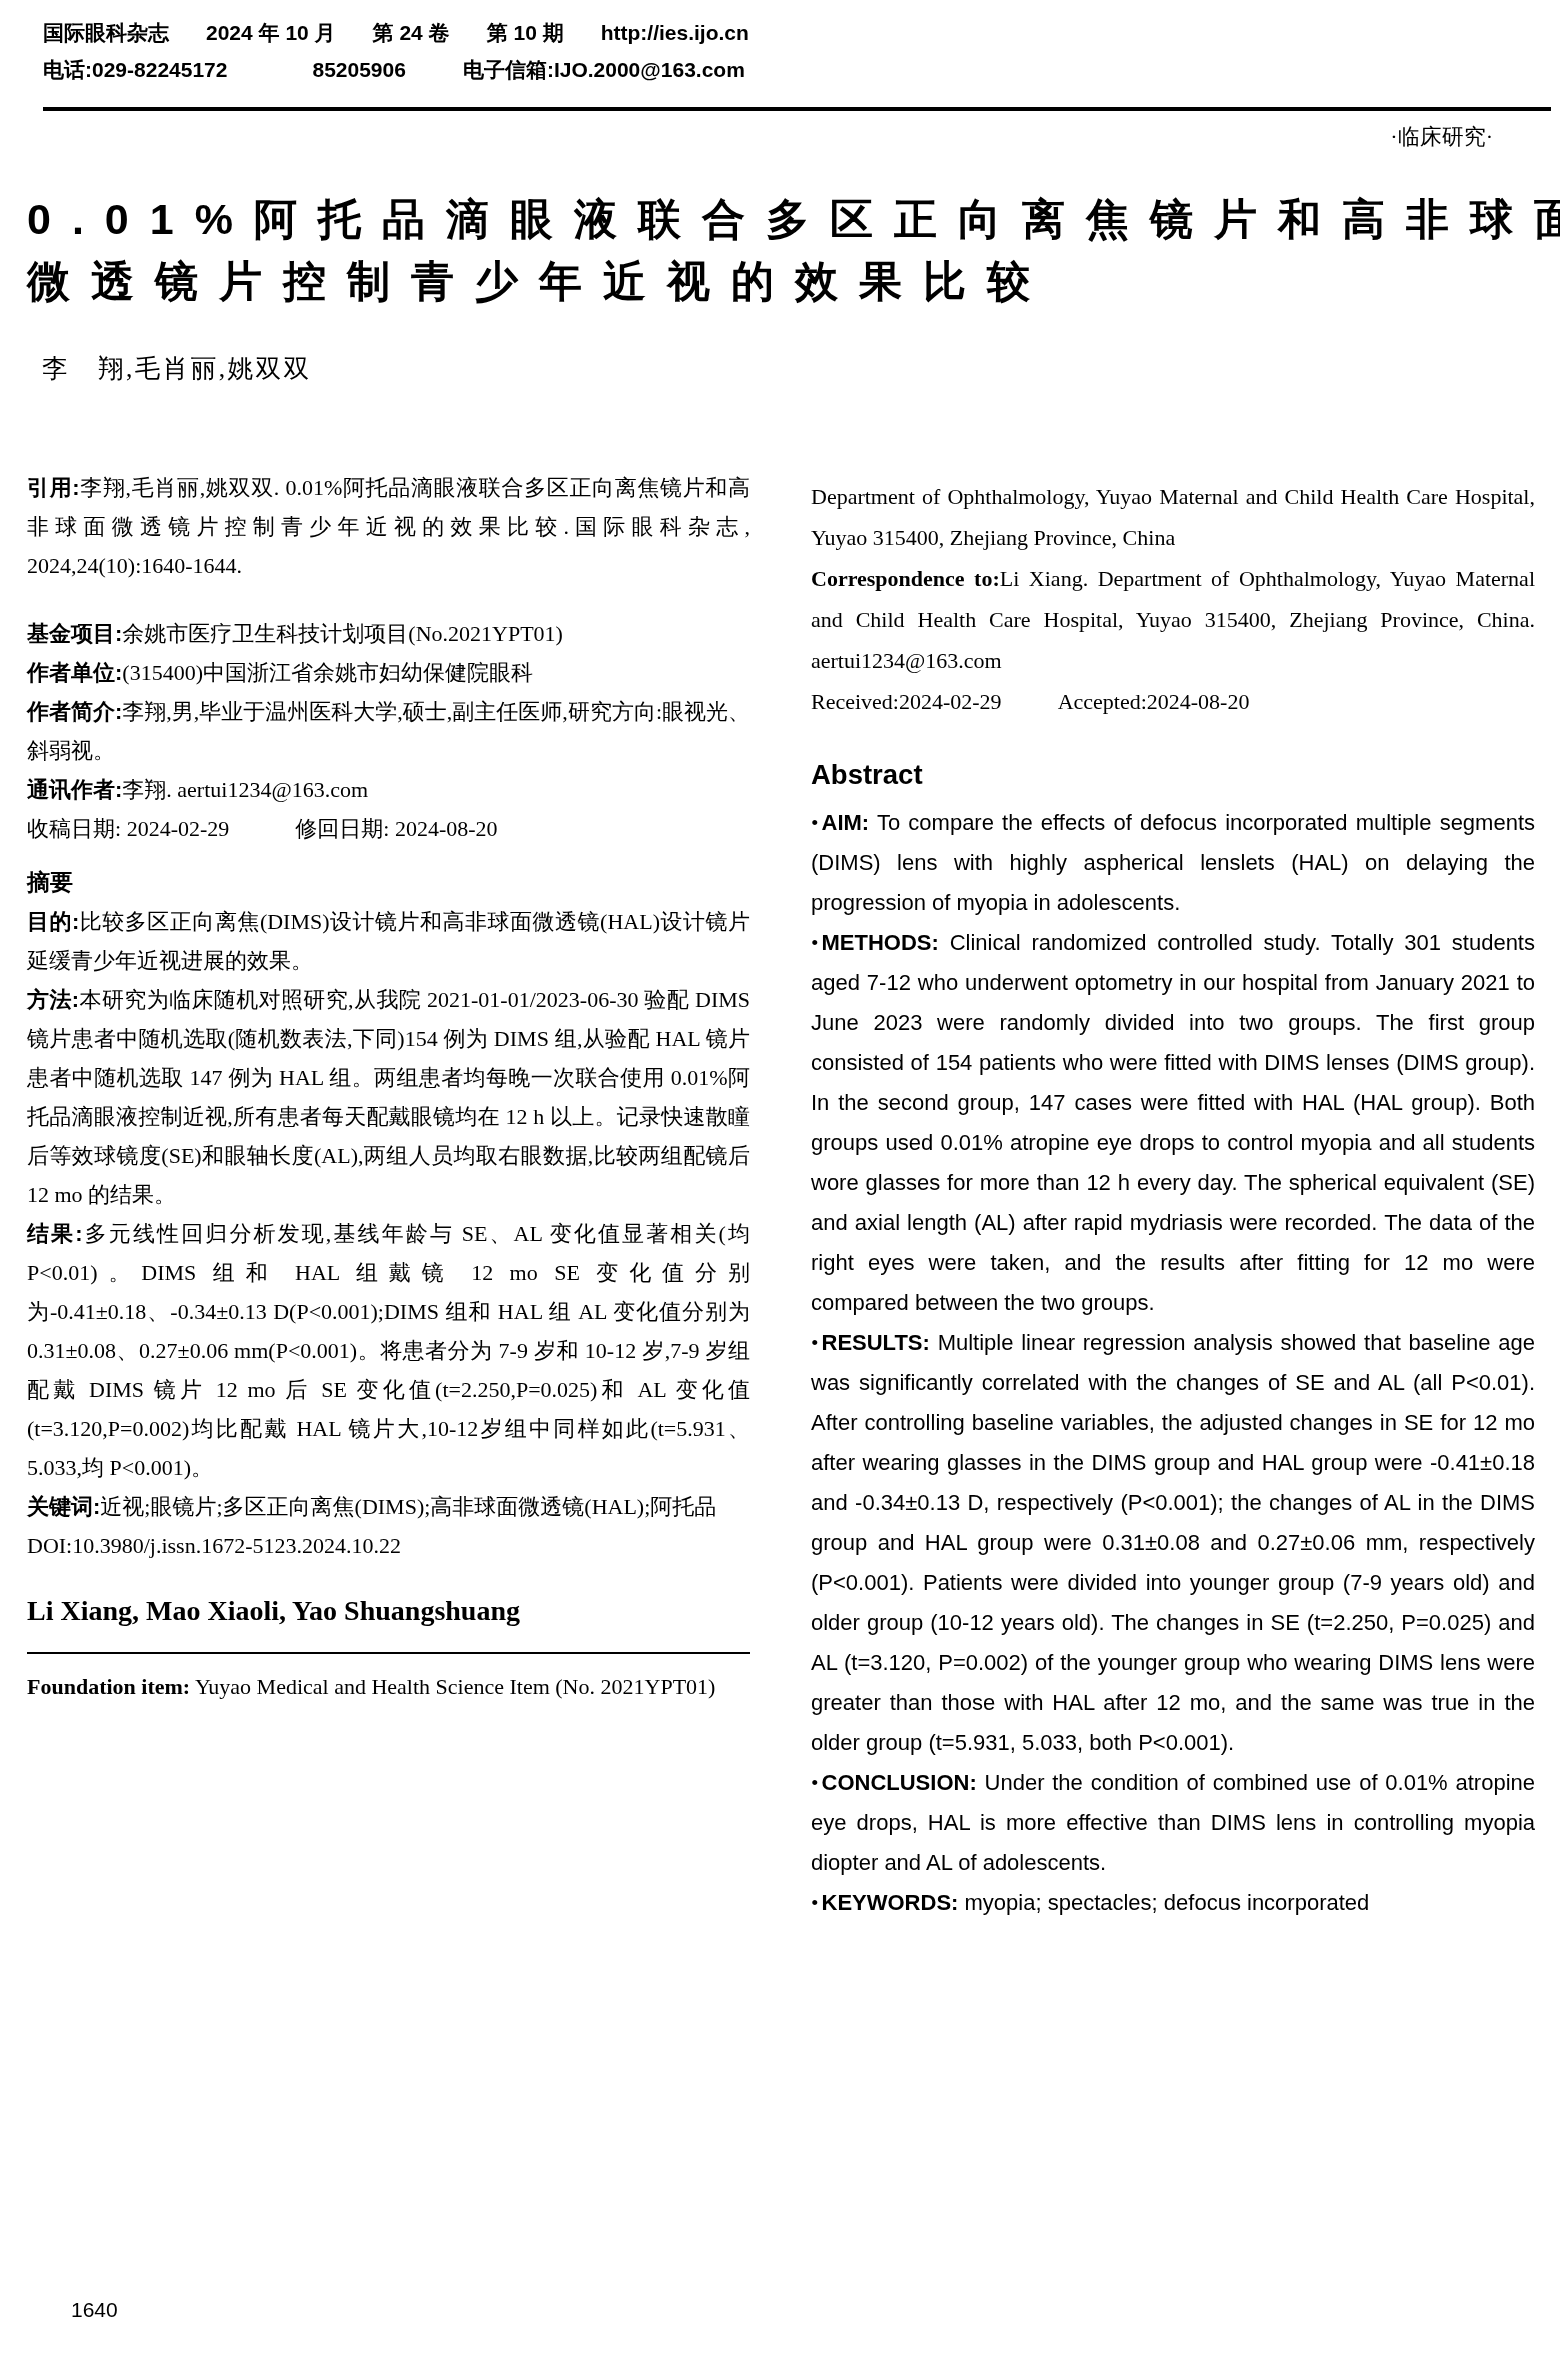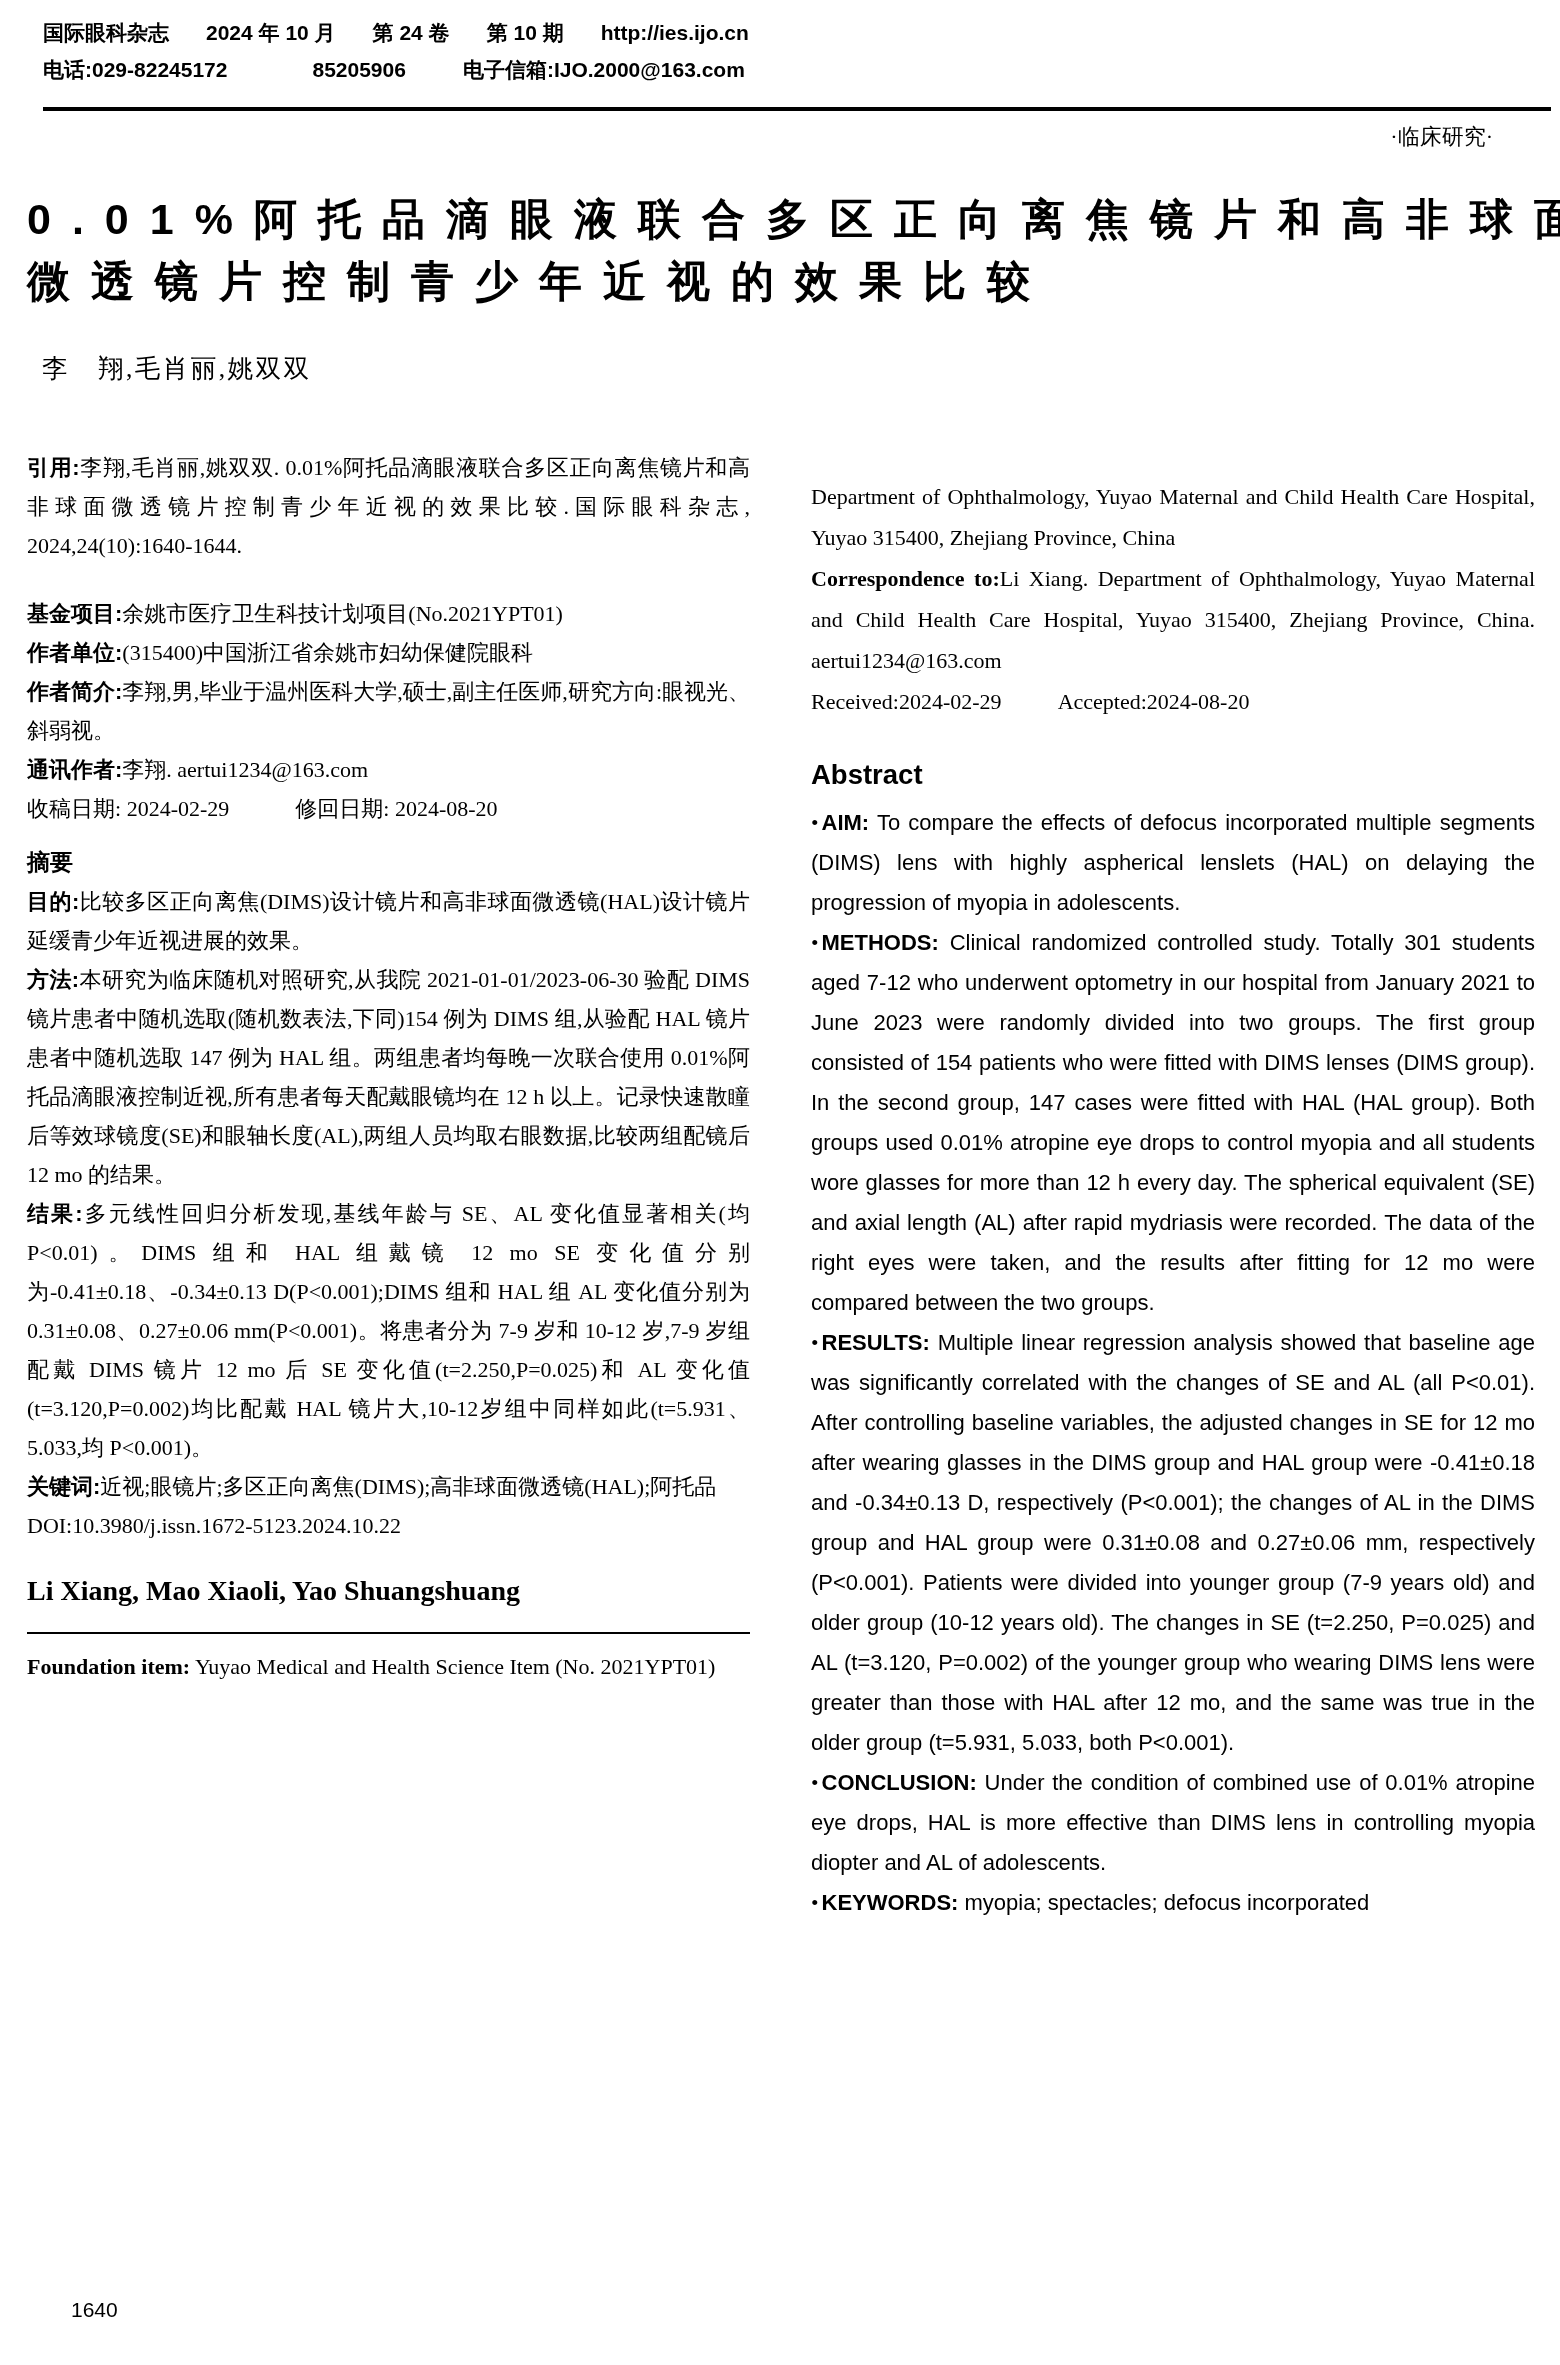--- a/index.html
+++ b/index.html
@@ -37,21 +37,21 @@
     font-weight:bold;font-size:43px;line-height:62px;
     letter-spacing:21px;
     white-space:nowrap;
   }
   .authors-cn{
     position:absolute;left:42px;top:351px;
     font-size:25.6px;letter-spacing:2.4px;
   }
   
   .col-left{
-    position:absolute;left:27px;top:448px;width:723px;
+    position:absolute;left:27px;top:468px;width:723px;
   }
   .col-right{
     position:absolute;left:811px;top:476px;width:724px;
   }
   .para{
     margin:0;
     font-size:22px;line-height:39px;
     text-align:justify;
   }
   .cn-label{

